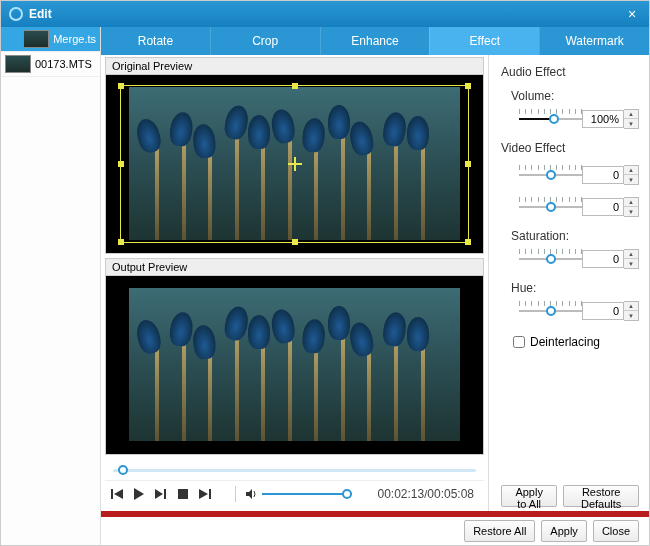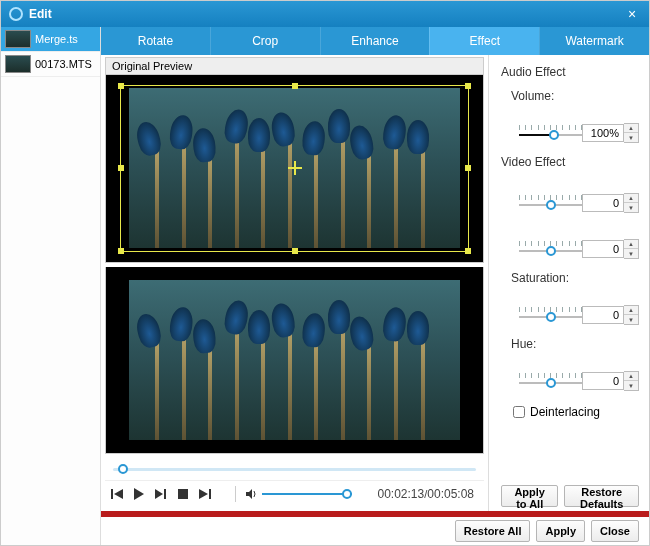--- a/index.html
+++ b/index.html
@@ -4,21 +4,21 @@
 <style>
   * { box-sizing: border-box; margin: 0; padding: 0; font-family: "Segoe UI", Tahoma, sans-serif; font-size: 12px; }
   body { width: 650px; height: 546px; background: #fff; border: 1px solid #ccc; display: flex; flex-direction: column; overflow: hidden; }
   .titlebar { background: linear-gradient(#2a97d4,#1580c0); height: 26px; color: #fff; display: flex; align-items: center; padding: 0 8px; }
   .titlebar .icon { width: 14px; height: 14px; border: 2px solid #aee3ff; border-radius: 50%; margin-right: 6px; position: relative; }
   .titlebar .title { font-weight: bold; flex: 1; }
   .close-x { width: 18px; text-align: center; cursor: pointer; font-size: 14px; }
   .main { flex: 1; display: flex; min-height: 0; }
   .sidebar { width: 100px; background: #fdfdfd; border-right: 1px solid #ddd; }
   .file-item { display: flex; align-items: center; padding: 3px 4px; gap: 4px; cursor: pointer; border-bottom: 1px solid #eee; }
-  .file-item.selected { background: #34a6e3; color: #fff; }
+  .file-item.selected { background: #34a6e3; color: #fff; justify-content: flex-end; }
   .thumb { width: 26px; height: 18px; background: linear-gradient(#2a4c4f,#1c2e2b); border: 1px solid #888; flex-shrink: 0; }
   .file-item span { white-space: nowrap; overflow: hidden; text-overflow: ellipsis; font-size: 11px; }
   .right { flex: 1; display: flex; flex-direction: column; min-width: 0; }
   .tabs { display: flex; background: #2a97d4; height: 28px; }
   .tab { flex: 1; color: #fff; text-align: center; line-height: 28px; font-size: 12px; cursor: pointer; }
   .tab.active { background: #49b3ef; }
   .tab + .tab { border-left: 1px solid rgba(255,255,255,0.15); }
   .workarea { flex: 1; display: flex; min-height: 0; }
   .preview-col { flex: 1; display: flex; flex-direction: column; padding: 2px 4px 4px 4px; min-width: 0; }
   .preview-label { background: #eee; border: 1px solid #ccc; padding: 2px 6px; font-size: 11px; }
@@ -41,36 +41,36 @@
   .vol-wrap { display:flex; align-items:center; margin-left:12px; }
   .sep { width:1px; height:16px; background:#ccc; margin:0 6px; }
   .vol-slider { width:90px; height:14px; position:relative; }
   .vs-track { position:absolute; top:6px; left:0; right:0; height:2px; background:#c9c9c9; }
   .vs-fill  { position:absolute; top:6px; left:0; height:2px; background:#2a97d4; }
   .vs-thumb { position:absolute; top:2px; width:10px; height:10px; background:#fff; border:2px solid #2a97d4; border-radius:50%; }
   .time-text { margin-left:auto; color:#444; font-size:11px; padding-right:8px;text-align:right; }
   .effects-col { width:161px; border-left:1px solid #ddd; padding: 8px 10px 4px 12px; display:flex; flex-direction:column; gap:4px; }
   .group-title { color:#333; margin: 2px 0 4px 0; }
   .field-label { color:#333; margin-left: 10px; margin-top:2px; }
-  .slider-row { display:flex; align-items:flex-end; margin: 16px 0 6px 18px; }
+  .slider-row { display:flex; align-items:flex-start; margin: 2px 0 6px 18px; }
   .mini-slider { width:80px; height:18px; position:relative; }
   .ticks { position:absolute; top:0; left:0; right:0; height:5px; display:flex; justify-content:space-between; }
   .ticks i { width:1px; height:5px; background:#9aa; }
   .ms-track { position:absolute; top:9px; left:0; right:0; height:2px; background:#bcbcbc; }
   .ms-fill { position:absolute; top:9px; left:0; height:2px; background:#0b0b0b; }
   .ms-thumb { position:absolute; top:5px; width:10px; height:10px; border-radius:50%; background:#fff; border:2px solid #2a97d4; }
   .spinner { display:flex; align-items:center; }
   .spinner input { width:42px; height:18px; border:1px solid #bbb; text-align:right; padding-right:4px; font-size:11px; }
   .spin-btns { display:flex; flex-direction:column; border:1px solid #bbb; border-left:none; }
   .spin-btns div { width:14px; height:9px; display:flex; align-items:center; justify-content:center; font-size:6px; color:#555; cursor:pointer; background:#f3f3f3; }
   .spin-btns div:first-child { border-bottom:1px solid #ccc; }
   .check-row { margin: 4px 0 0 12px; display:flex; align-items:center; gap:5px; }
   .check-row input { width:12px; height:12px; }
   .eff-buttons { margin-top:auto; display:flex; gap:6px; justify-content:flex-end; padding-top:8px; }
-  .btn { background:linear-gradient(#fdfdfd,#ececec); border:1px solid #b5b5b5; border-radius:2px; height:22px; padding:0 8px; font-size:11px; cursor:pointer;font-weight:bold; }
+  .btn { background:linear-gradient(#fdfdfd,#ececec); border:1px solid #b5b5b5; border-radius:2px; height:22px; padding:0 8px; font-size:11px; cursor:pointer; }
   .footer { height:34px; border-top:6px solid #b91c1c; display:flex; align-items:center; justify-content:flex-end; gap:6px; padding:0 10px; }
 </style>
 </head>
 <body>
 
 <div class="titlebar">
   <div class="icon"></div>
   <div class="title">Edit</div>
   <div class="close-x">×</div>
 </div>
@@ -131,20 +131,21 @@
             <div class="handle" style="left:-3px;bottom:-3px"></div>
               <div class="handle" style="right:-3px;bottom:-3px"></div>
             <div class="handle" style="left:50%;top:-3px;transform:translateX(-50%)"></div>
             <div class="handle" style="left:50%;bottom:-3px;transform:translateX(-50%)"></div>
             <div class="handle" style="left:-3px;top:50%;transform:translateY(-50%)"></div>
             <div class="handle" style="right:-3px;top:50%;transform:translateY(-50%)"></div>
             <div class="crosshair"></div>
           </div>
         </div>
 
+        <div class="preview-label">Output Preview</div>
         <div class="preview-box">
           <div class="video-frame">
             <div class="stalk" style="left:8%; height:65%"></div>
               <div class="tuft" style="left:4%; bottom:58%; transform:rotate(-15deg)"></div>
             <div class="stalk" style="left:16%;height:70%"></div>
               <div class="tuft" style="left:12%;bottom:62%; transform:rotate(8deg)"></div>
             <div class="stalk" style="left:24%;height:60%"></div>
               <div class="tuft" style="left:20%;bottom:54%; transform:rotate(-6deg)"></div>
             <div class="stalk" style="left:32%;height:75%"></div>
               <div class="tuft" style="left:28%;bottom:66%; transform:rotate(12deg)"></div>

